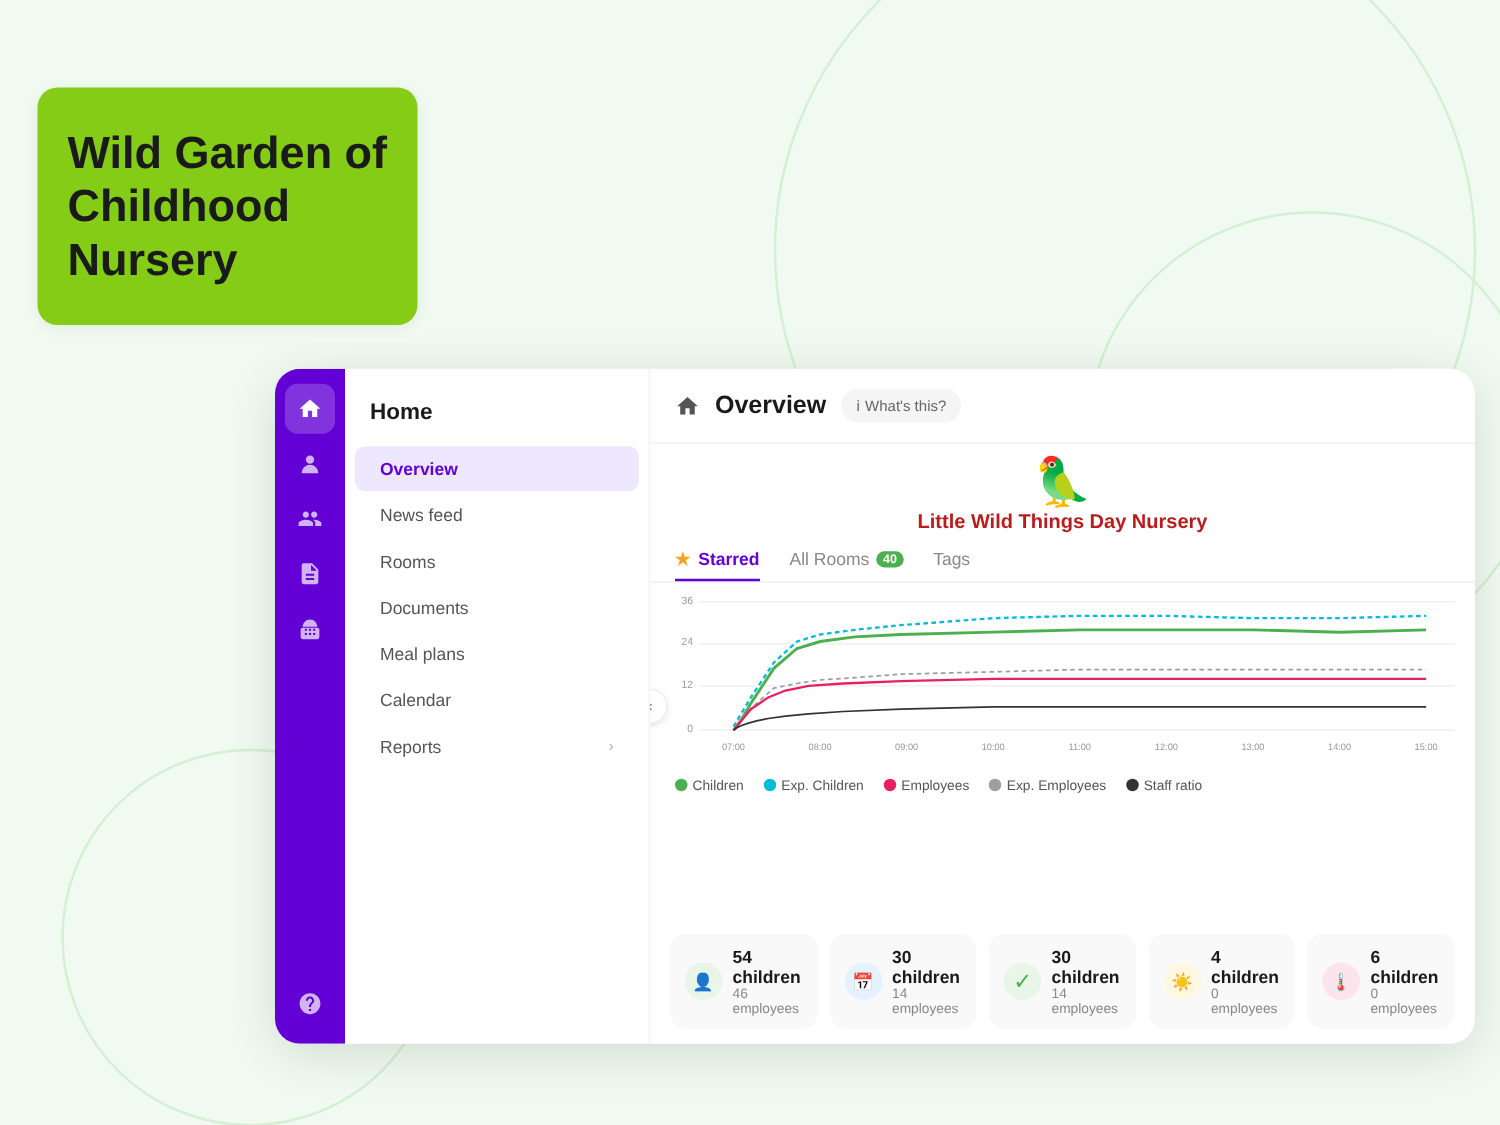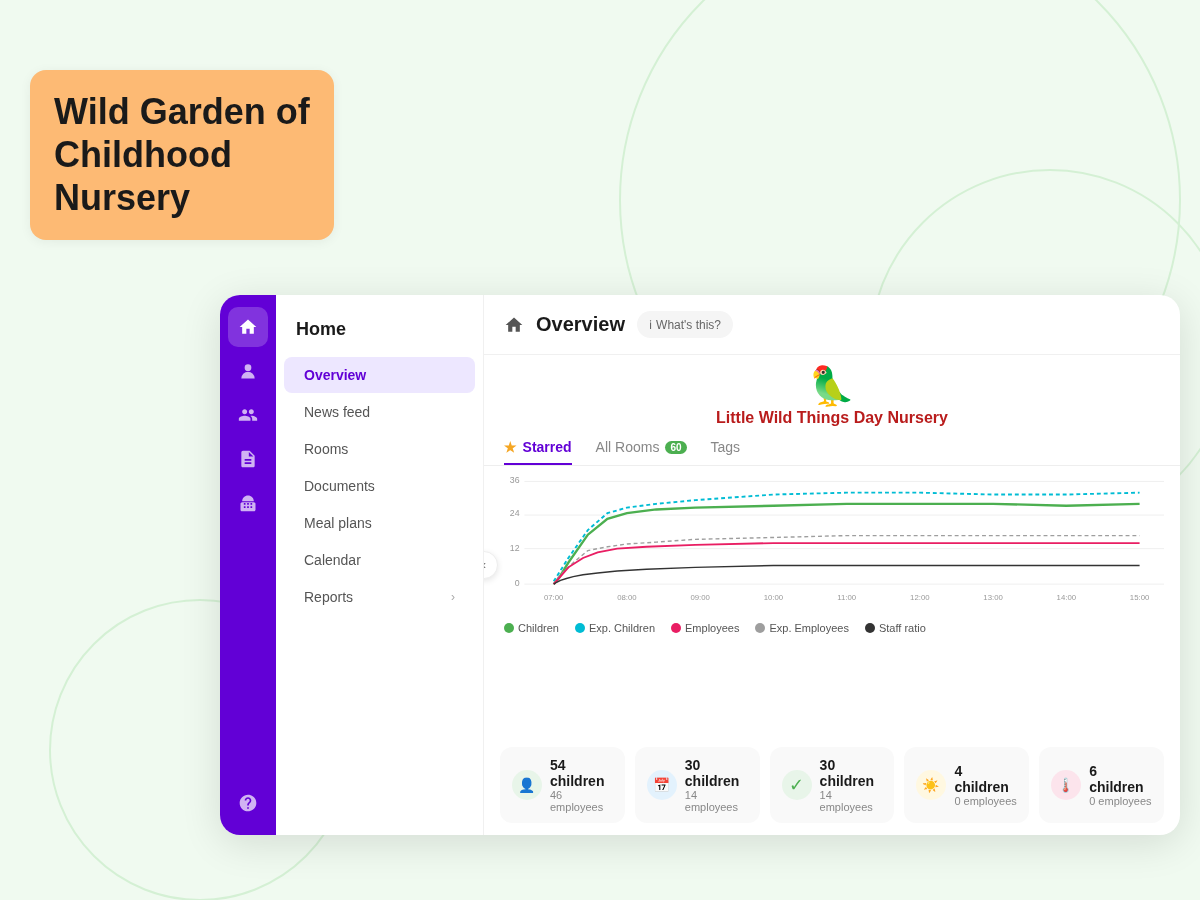--- a/index.html
+++ b/index.html
@@ -28,23 +28,23 @@
     
     .page-title {
       position: absolute;
       top: 70px;
       left: 30px;
       font-size: 36px;
       font-weight: 800;
       color: #1a1a1a;
       line-height: 1.2;
       z-index: 1;
-      background: #fdba74;
+      background: #84cc16;
       border-radius: 16px;
-      padding: 20px 24px;
+      padding: 30px 24px;
       box-shadow: 0 2px 12px rgba(0,0,0,0.06);
       max-width: 340px;
     }
 
     
     .app-window {
       position: absolute;
       top: 295px;
       left: 220px;
       width: 960px;
@@ -81,21 +81,21 @@
     .rail-icon.active {
       background: rgba(255,255,255,0.2);
       color: white;
     }
     .rail-icon-bottom {
       margin-top: auto;
     }
 
     
     .sidebar {
-      width: 208px;
+      width: 244px;
       background: white;
       border-right: 1px solid #f0f0f0;
       padding: 16px 0;
     }
     .sidebar-header {
       font-size: 18px;
       font-weight: 700;
       color: #1a1a1a;
       padding: 8px 20px 16px;
     }
@@ -271,21 +271,21 @@
     
     .legend-row {
       display: flex;
       gap: 16px;
       padding: 4px 4px 4px;
       font-size: 11px;
       color: #555;
     }
     .legend-item {
       display: flex;
-      align-items: center;
+      align-items: flex-start;
       gap: 4px;
     }
     .legend-dot {
       width: 10px;
       height: 10px;
       border-radius: 50%;
     }
   </style>
 </head>
 <body>
@@ -385,21 +385,21 @@
       <div class="mascot-name">Little Wild Things Day Nursery</div>
     </div>
 
     <div class="tabs-row">
       <div class="tab active">
         <span style="color:#f5a623;">★</span>
         <span>Starred</span>
       </div>
       <div class="tab">
         <span>All Rooms</span>
-        <span class="badge">60</span>
+        <span class="badge">40</span>
       </div>
       <div class="tab">
         <span>Tags</span>
       </div>
     </div>
 
     <div class="chart-container">
       <svg class="chart-svg" viewBox="0 0 680 150" preserveAspectRatio="none">
 
         <text x="20" y="10" font-size="9" fill="#999" text-anchor="end">36</text>

